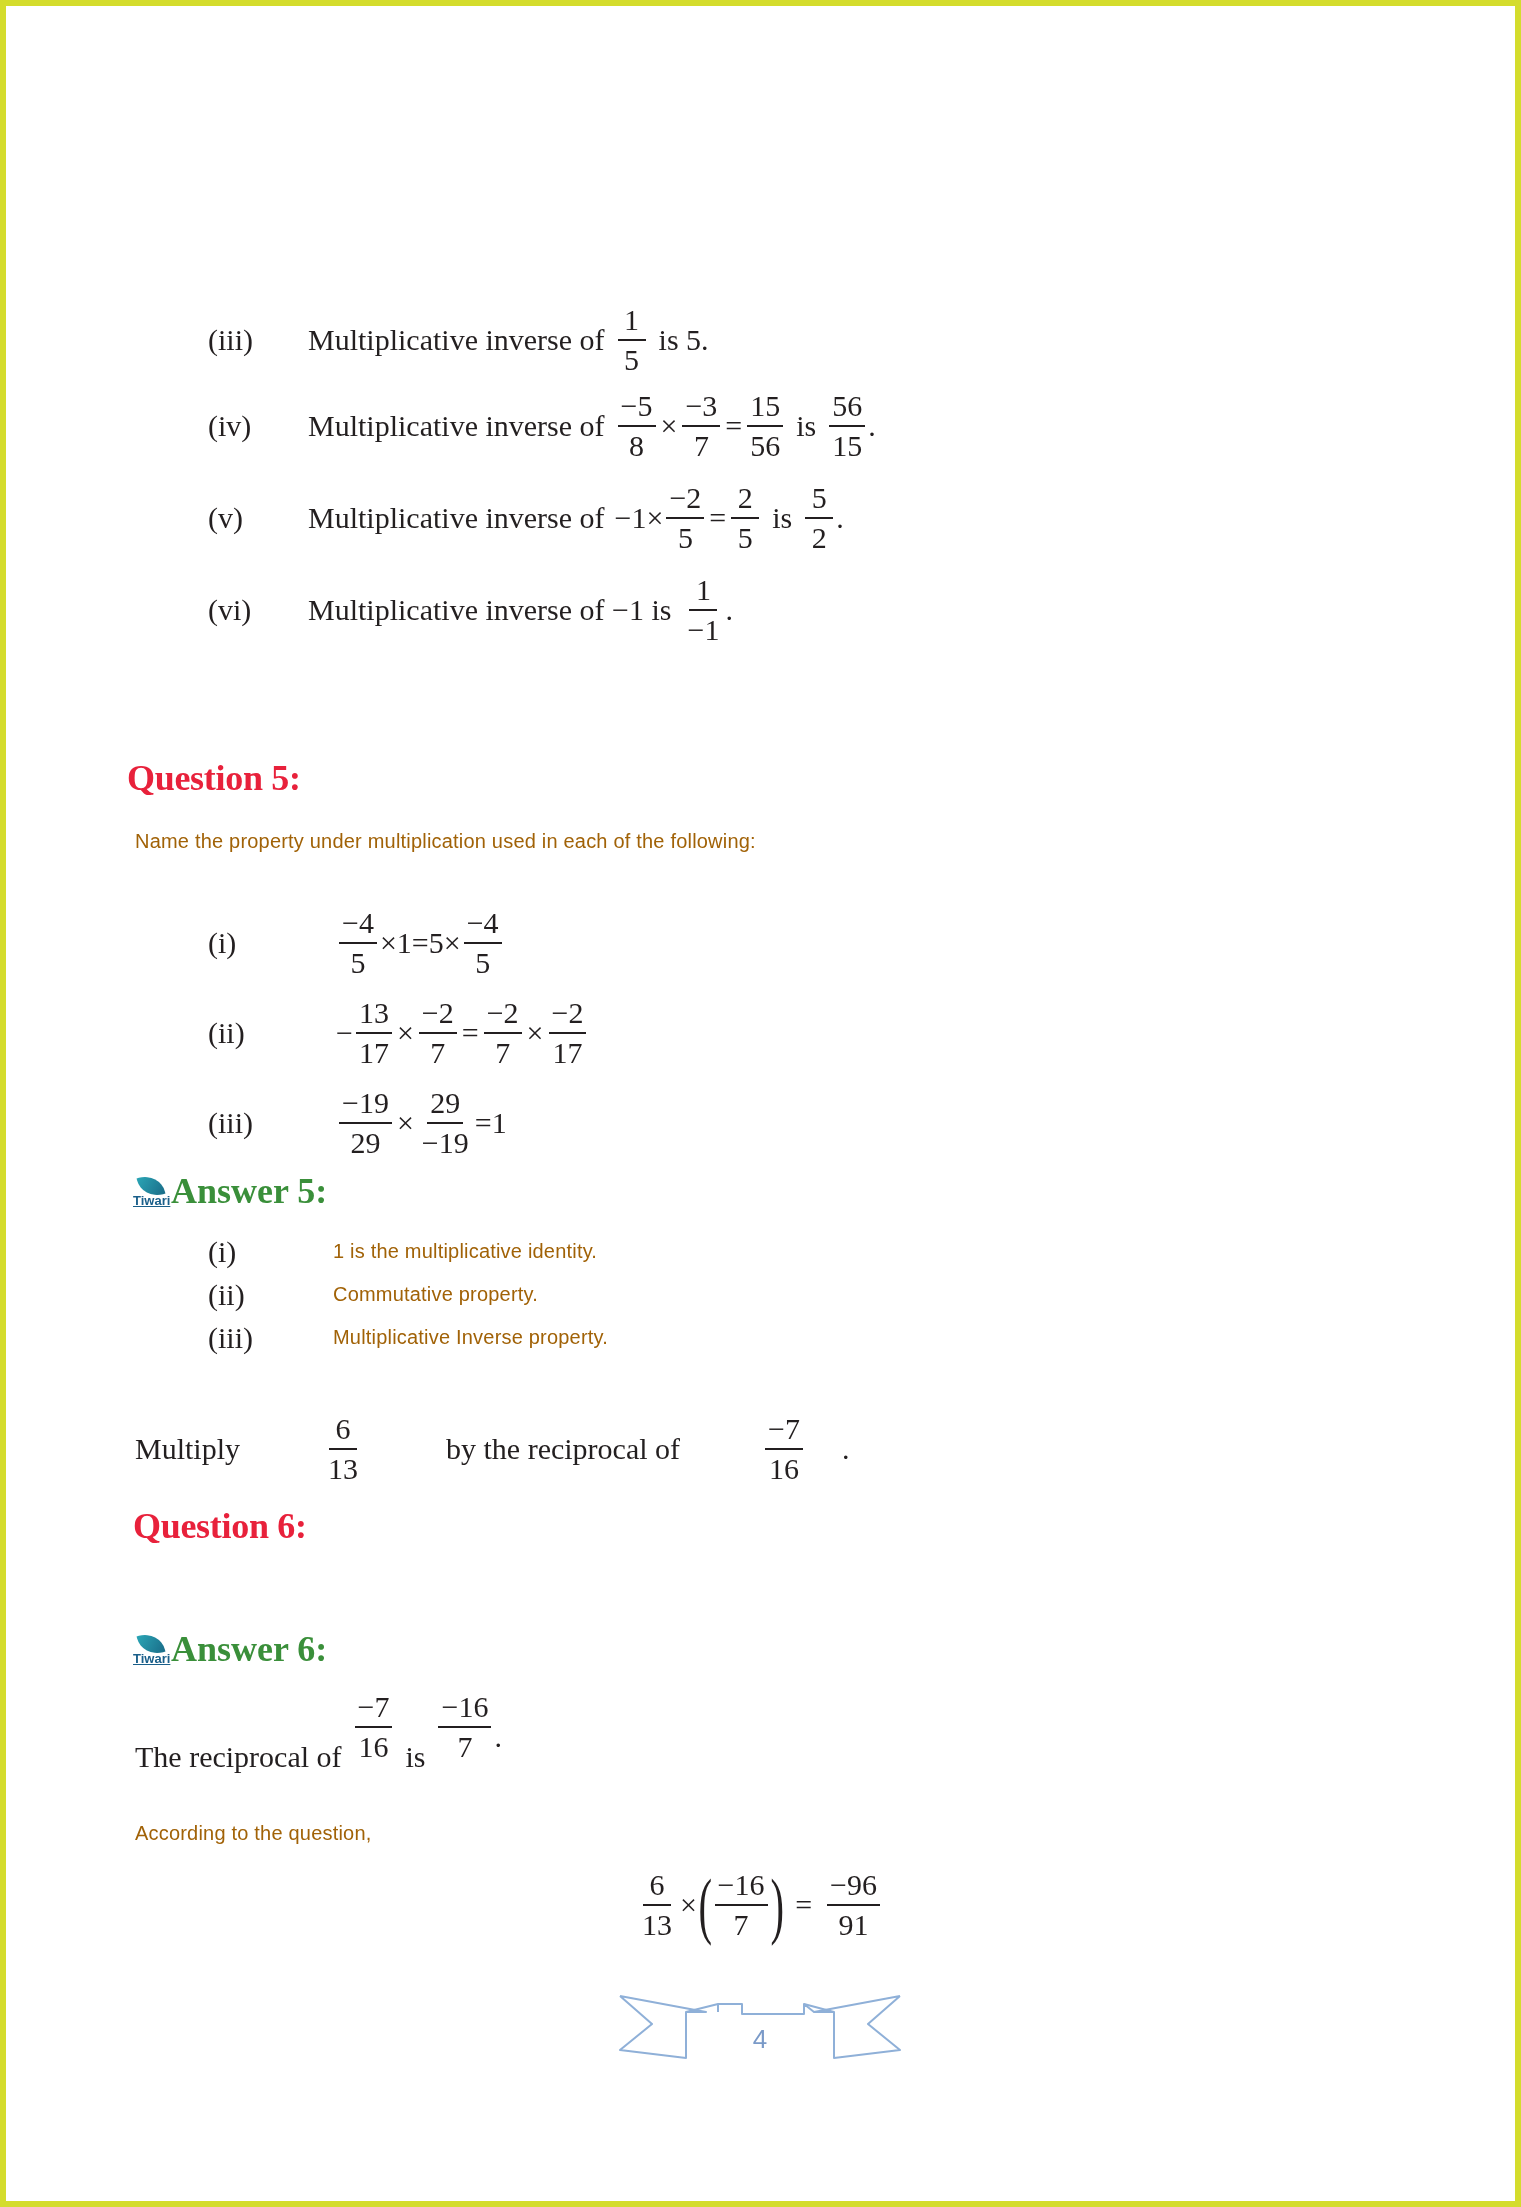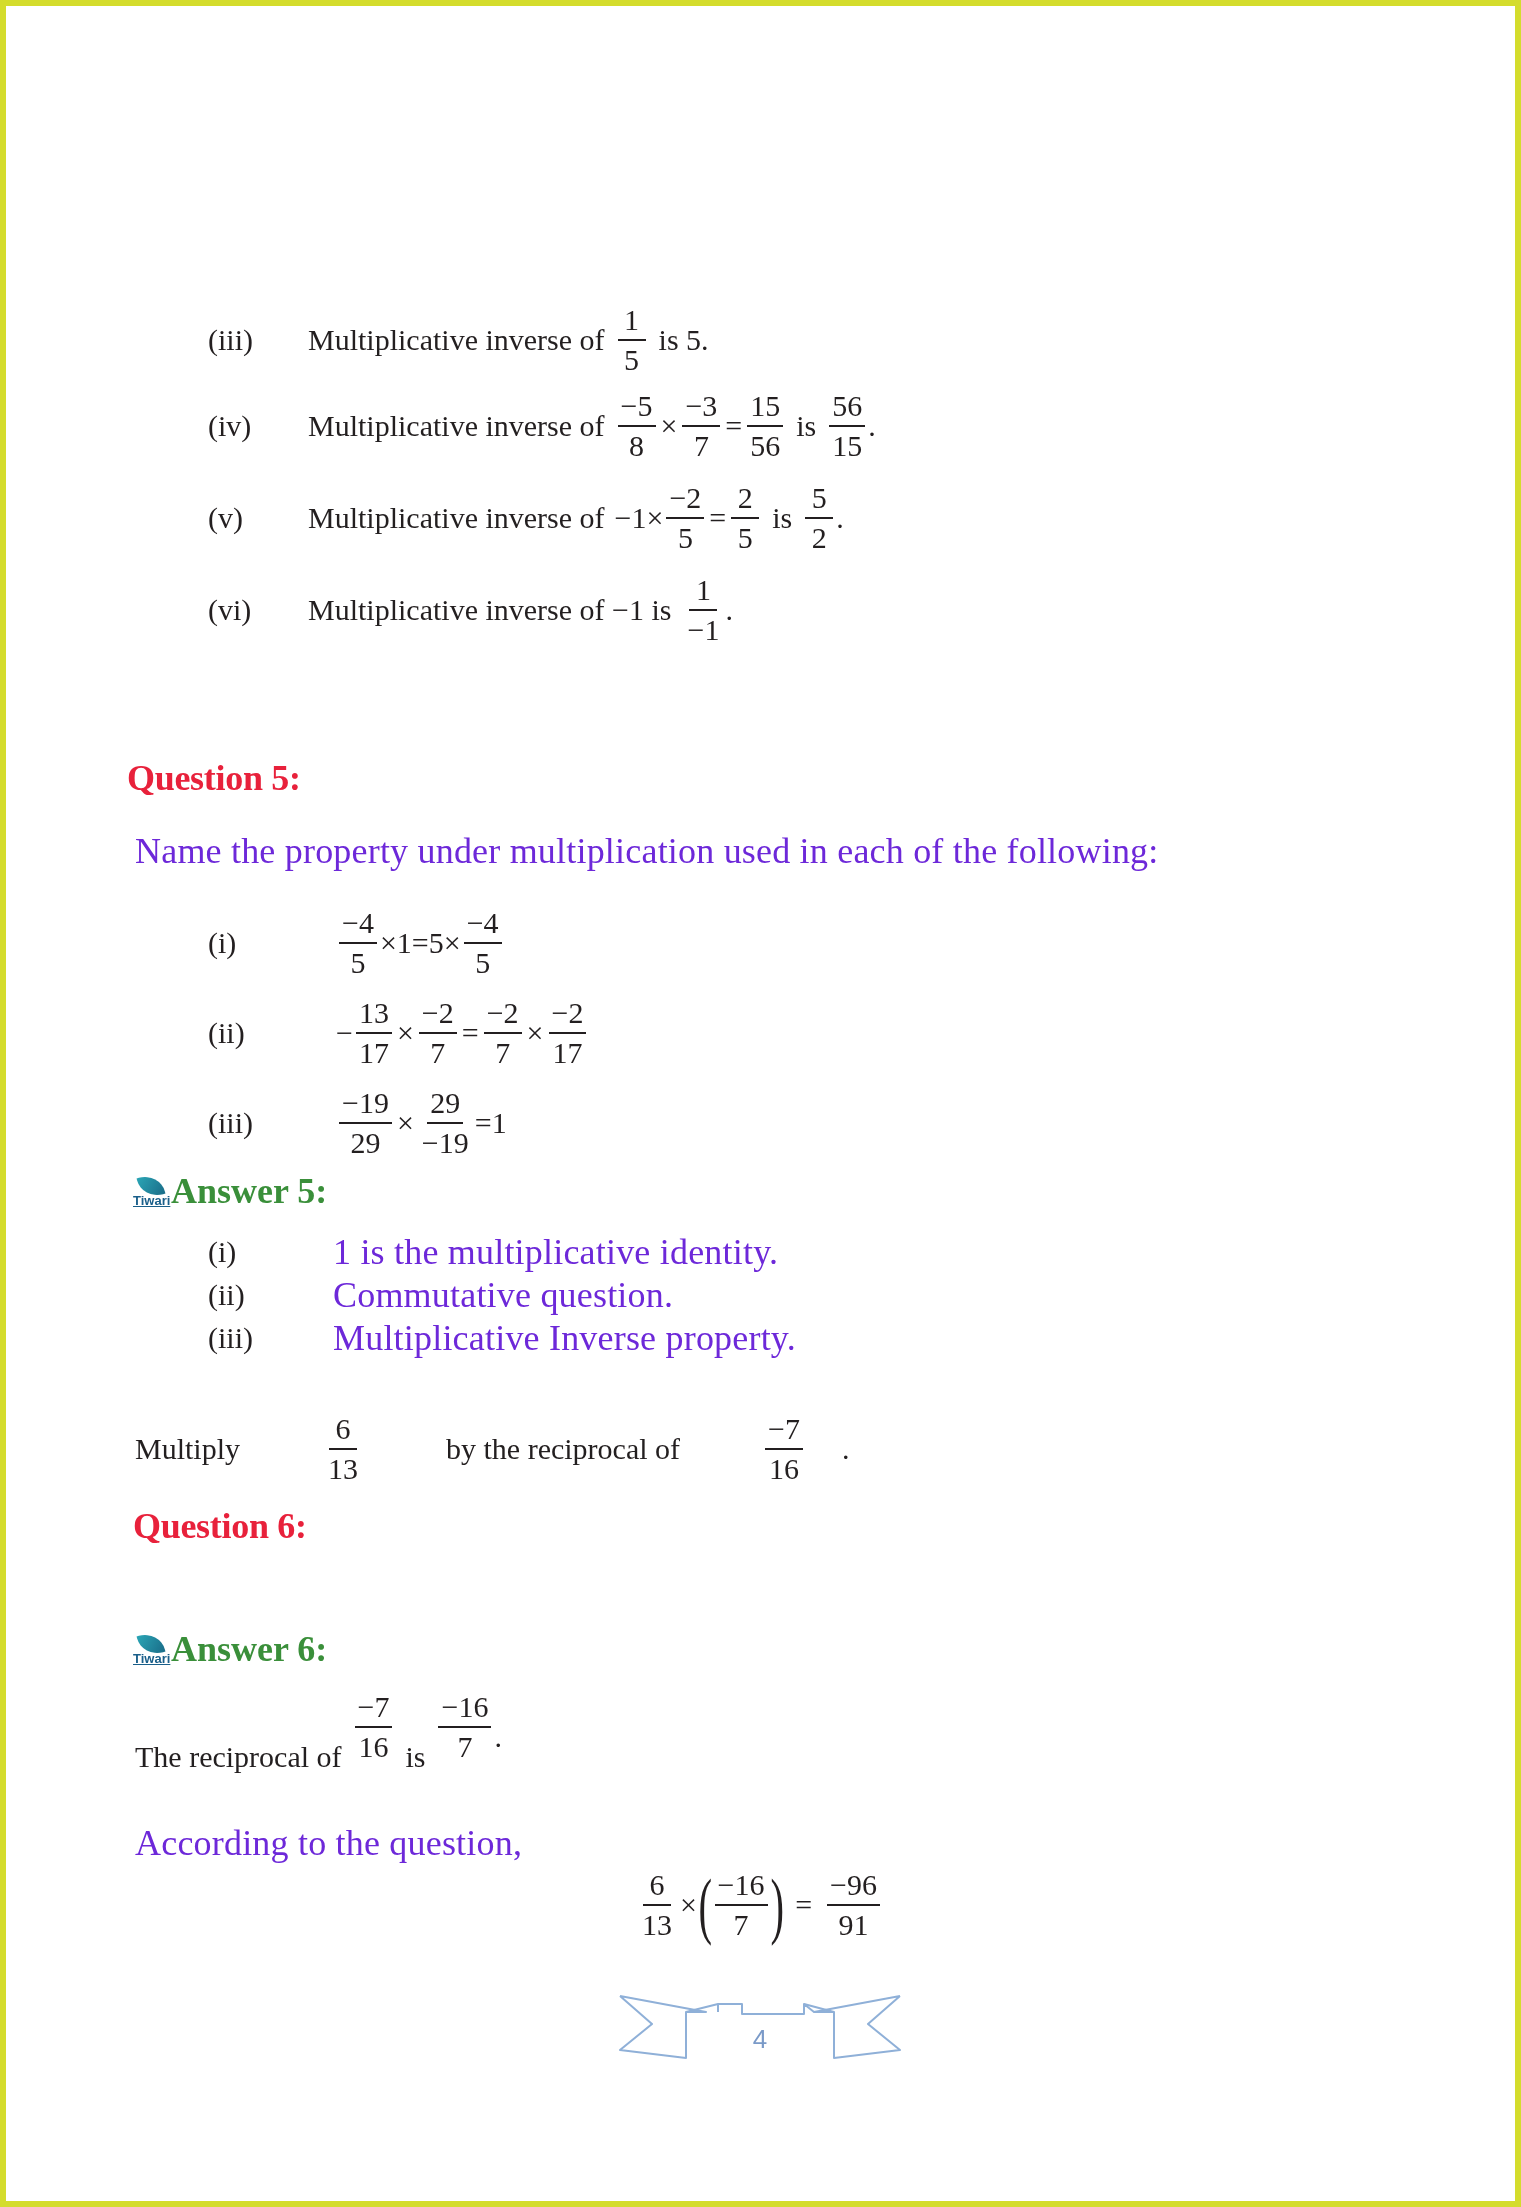--- a/index.html
+++ b/index.html
@@ -18,23 +18,23 @@
     .page-border {
       position: absolute;
       left: 0; top: 0;
       width: 1521px; height: 2207px;
       box-sizing: border-box;
       border: 6px solid #d4dc2c;
       pointer-events: none;
     }
     .abs { position: absolute; }
     .body-text {
-      font-family: Liberation Serif, serif;
-      font-size: 36px;
-      color: #6d28d9;
+      font-family: Liberation Sans, sans-serif;
+      font-size: 20px;
+      color: #a16207;
       letter-spacing: 0.2px;
     }
 
     
     .math-line {
       display: flex;
       align-items: center;
       font-family: "Liberation Serif", "DejaVu Serif", serif;
       font-size: 30px;
       color: #231f20;
@@ -307,21 +307,21 @@
   <span>Answer 5:</span>
 </div>
 
 <div class="abs" style="left:208px; top:1230px;">
   <div class="list-row" style="height:43px;">
     <span class="ans-label">(i)</span>
     <span class="body-text">1 is the multiplicative identity.</span>
   </div>
   <div class="list-row" style="height:43px;">
     <span class="ans-label">(ii)</span>
-    <span class="body-text">Commutative question.</span>
+    <span class="body-text">Commutative property.</span>
   </div>
   <div class="list-row" style="height:43px;">
     <span class="ans-label">(iii)</span>
     <span class="body-text">Multiplicative Inverse property.</span>
   </div>
 </div>
 
 <div class="abs q-heading" style="left:133px; top:1505px;">Question 6:</div>
 
 <div class="abs math-line" style="left:135px; top:1404px; height:90px;gap:36px;">

